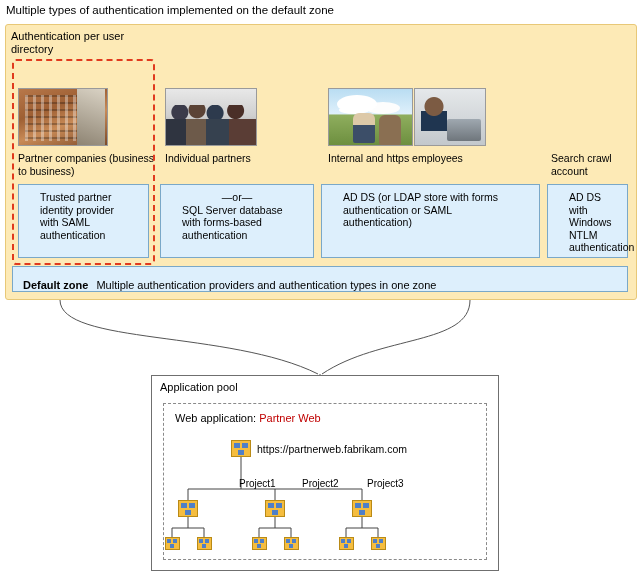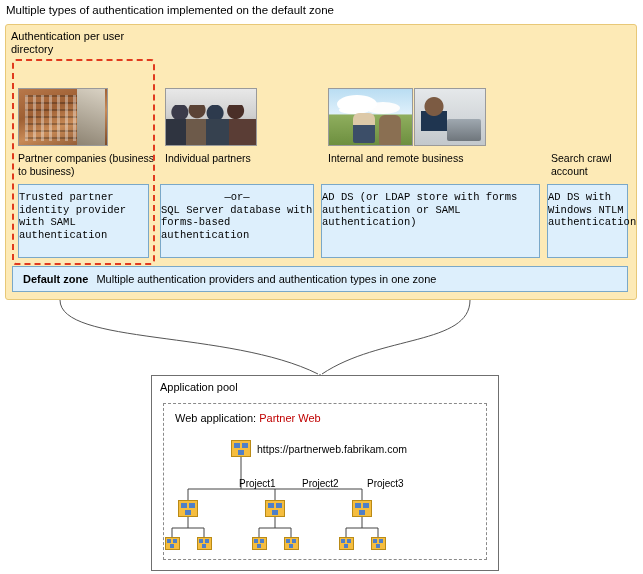--- a/index.html
+++ b/index.html
@@ -152,42 +152,41 @@
   .col-label.c2 { left: 165px; top: 152px; width: 150px; }
   .col-label.c3 { left: 328px; top: 152px; width: 175px; }
   .col-label.c4 { left: 551px; top: 152px; width: 90px; }
   
   .auth-box {
     position: absolute;
     top: 184px;
     background: #ddeffc;
     border: 1px solid #7aa8c8;
     box-sizing: border-box;
-    padding: 6px 0;
+    padding: 6px 21px;
     font-size: 10.5px;
     line-height: 12.5px;
-    font-family: Liberation Mono, monospace;
   }
   .auth-box.b1 { left: 18px;  width: 131px; height: 74px; }
   .auth-box.b2 { left: 160px; width: 154px; height: 74px; }
   .auth-box.b3 { left: 321px; width: 219px; height: 74px; }
   .auth-box.b4 { left: 547px; width: 81px;  height: 74px; }
   .or-line { text-align: center; display: block; }
   
   .zone-strip {
     position: absolute;
     left: 12px;
     top: 266px;
     width: 616px;
     height: 26px;
     background: #ddeffc;
     border: 1px solid #7aa8c8;
     box-sizing: border-box;
     font-size: 11px;
-    padding: 6px 10px;
+    padding: 12px 10px;
   }
   .zone-strip b { font-weight: bold; }
   .zone-strip span.sep { display: inline-block; width: 8px; }
   
   .connector {
     position: absolute;
     left: 0; top: 0;
     width: 643px; height: 574px;
     pointer-events: none;
   }
@@ -276,21 +275,21 @@
 
 <div class="dashed-box"></div>
 
 <div class="photo photo-building"></div>
 <div class="photo photo-partners"></div>
 <div class="photo photo-field"></div>
 <div class="photo photo-laptop"></div>
 
 <div class="col-label c1">Partner companies (business to business)</div>
 <div class="col-label c2">Individual partners</div>
-<div class="col-label c3">Internal and remote business</div>
+<div class="col-label c3">Internal and https employees</div>
 <div class="col-label c4">Search crawl account</div>
 
 <div class="auth-box b1">Trusted partner identity provider with SAML authentication</div>
 
 <div class="auth-box b2">
   <span class="or-line">—or—</span>
   <span>SQL Server database with forms-based authentication</span>
 </div>
 
 <div class="auth-box b3">AD DS  (or LDAP store with forms authentication or SAML authentication)</div>

